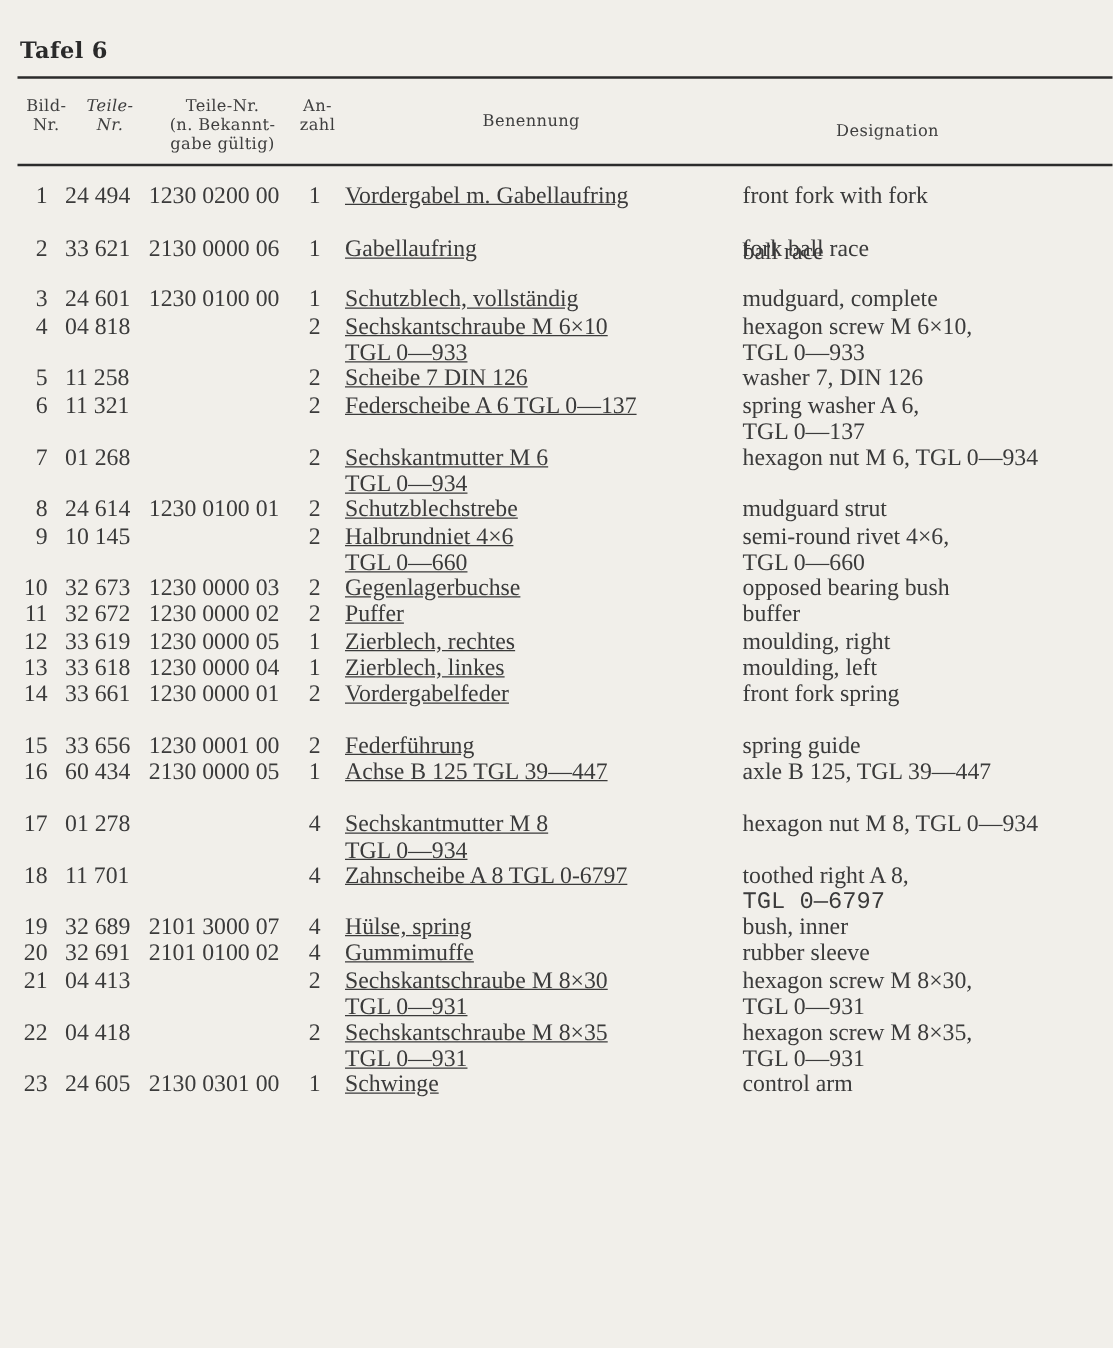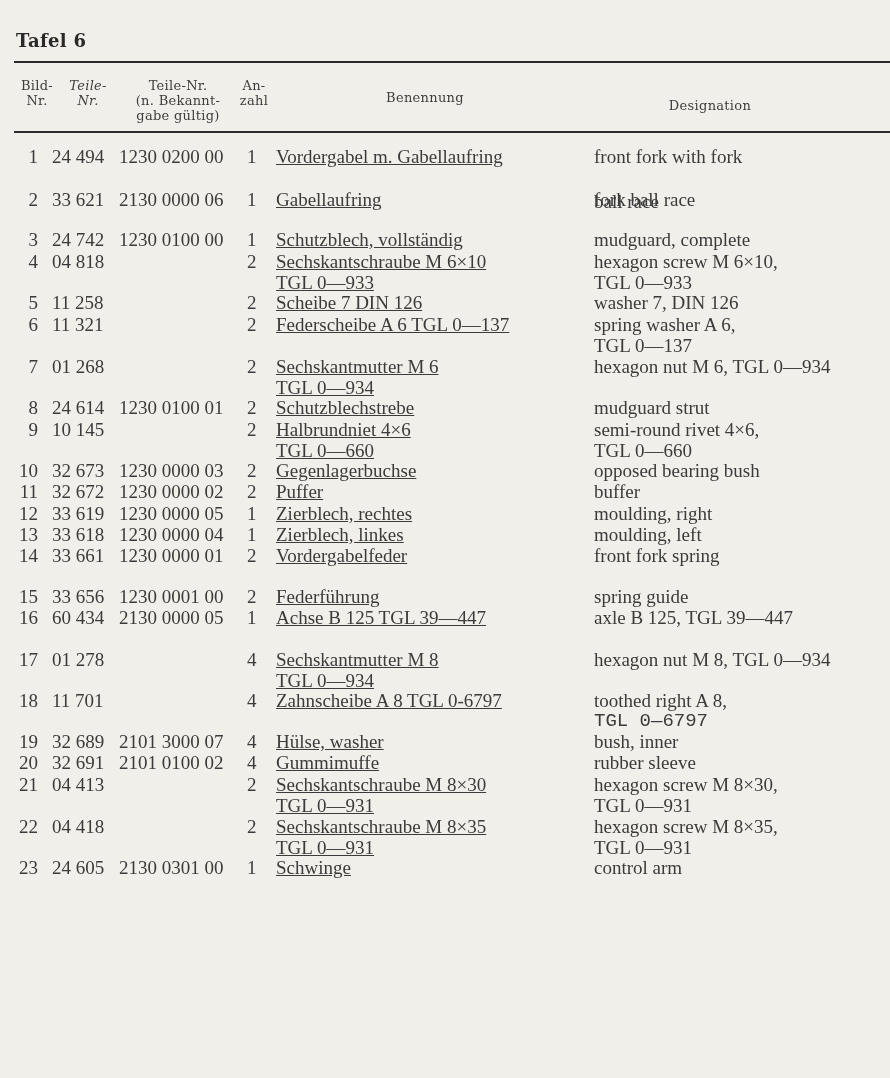--- a/index.html
+++ b/index.html
@@ -95,21 +95,21 @@
     <div class="row" style="top: 189px;">
       <span class="c-bild">2</span>
       <span class="c-teile">33 621</span>
       <span class="c-nr">2130 0000 06</span>
       <span class="c-anz">1</span>
       <span class="c-ben">Gabellaufring</span>
       <span class="c-des">fork ball race</span>
     </div>
     <div class="row" style="top: 229px;">
       <span class="c-bild">3</span>
-      <span class="c-teile">24 742</span>
+      <span class="c-teile">24 601</span>
       <span class="c-nr">1230 0100 00</span>
       <span class="c-anz">1</span>
       <span class="c-ben">Schutzblech, vollständig</span>
       <span class="c-des">mudguard, complete</span>
     </div>
     <div class="row" style="top: 251px;">
       <span class="c-bild">4</span>
       <span class="c-teile">04 818</span>
       <span class="c-nr"></span>
       <span class="c-anz">2</span>
@@ -234,21 +234,21 @@
       <span class="c-anz">4</span>
       <span class="c-ben">Zahnscheibe A 8 TGL 0-6797</span>
       <span class="c-des">toothed right A 8,</span>
       <span class="c-des" style="top: 21px; font-family: Liberation Mono, monospace;">TGL 0—6797</span>
     </div>
     <div class="row" style="top: 731px;">
       <span class="c-bild">19</span>
       <span class="c-teile">32 689</span>
       <span class="c-nr">2101 3000 07</span>
       <span class="c-anz">4</span>
-      <span class="c-ben">Hülse, washer</span>
+      <span class="c-ben">Hülse, spring</span>
       <span class="c-des">bush, inner</span>
     </div>
     <div class="row" style="top: 752px;">
       <span class="c-bild">20</span>
       <span class="c-teile">32 691</span>
       <span class="c-nr">2101 0100 02</span>
       <span class="c-anz">4</span>
       <span class="c-ben">Gummimuffe</span>
       <span class="c-des">rubber sleeve</span>
     </div>

